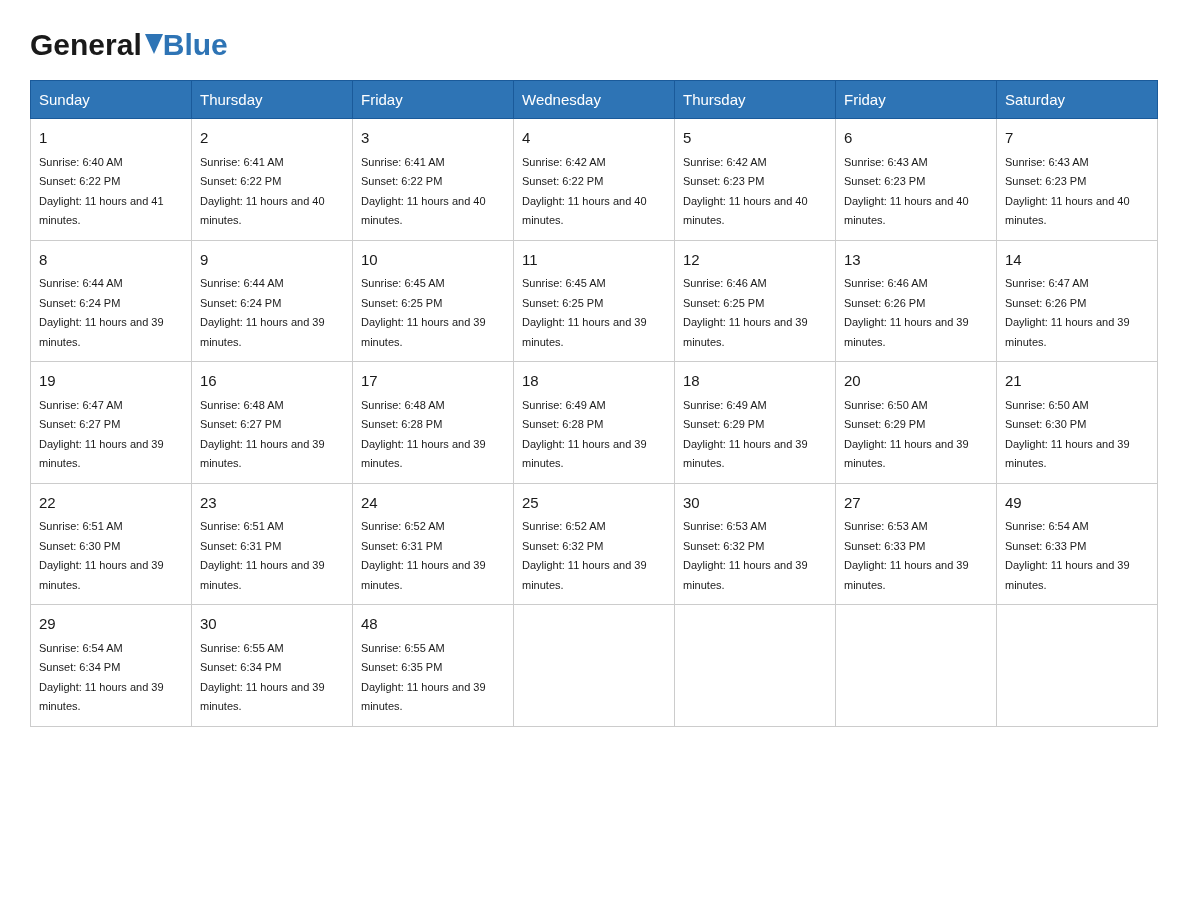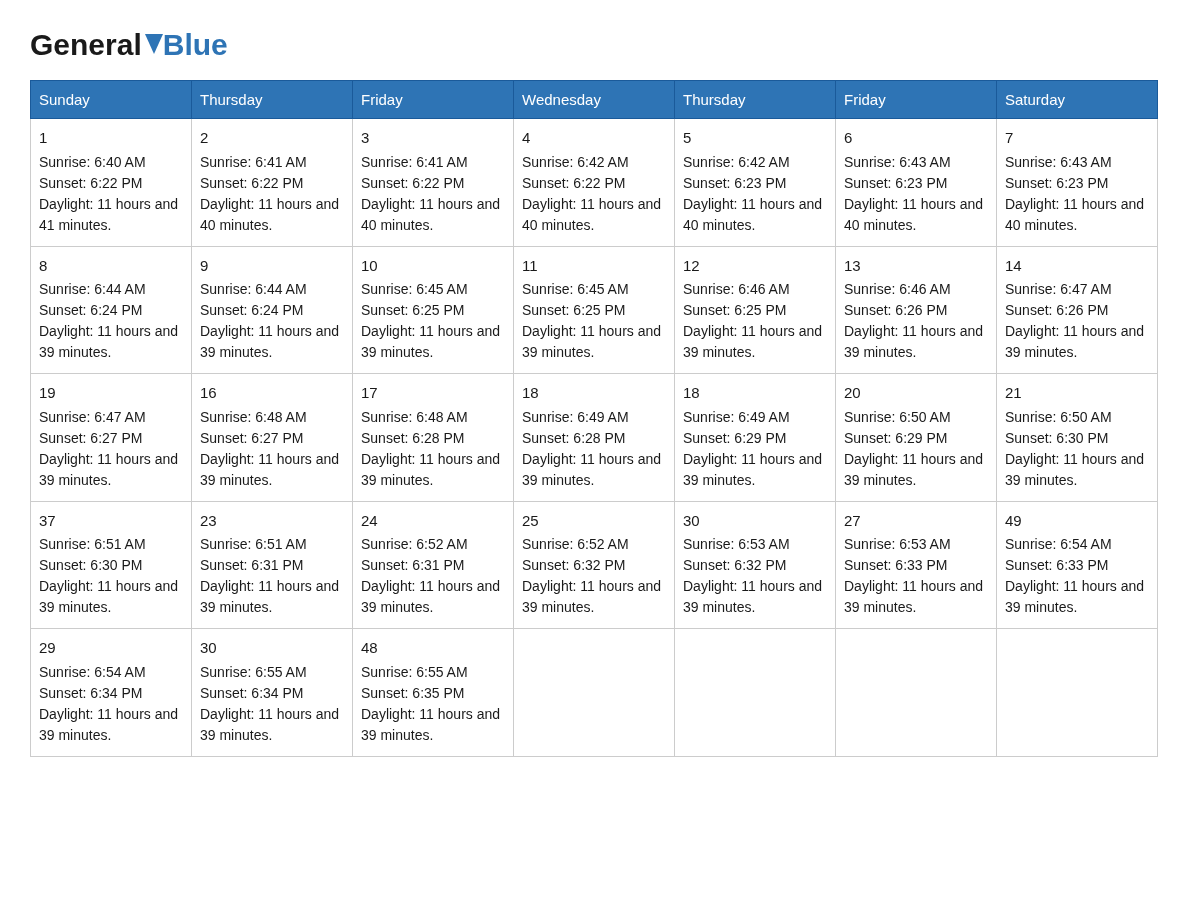--- a/index.html
+++ b/index.html
@@ -66,21 +66,21 @@
     }
     tbody tr td .day-num {
       font-size: 15px;
       font-weight: normal;
       color: #1a1a1a;
       display: block;
       margin-bottom: 2px;
     }
     tbody tr td .day-info {
       color: #1a1a1a;
-      font-size: 14px;
+      font-size: 11px;
     }
     .empty-cell {
       background: #ffffff;
     }
     tbody tr:nth-child(odd) td {
       background-color: #ffffff;
     }
   </style>
 </head>
 <body>
@@ -135,21 +135,21 @@
       <tr>
         <td><span class="day-num">19</span><span class="day-info">Sunrise: 6:47 AM<br>Sunset: 6:27 PM<br>Daylight: 11 hours and 39 minutes.</span></td>
         <td><span class="day-num">16</span><span class="day-info">Sunrise: 6:48 AM<br>Sunset: 6:27 PM<br>Daylight: 11 hours and 39 minutes.</span></td>
         <td><span class="day-num">17</span><span class="day-info">Sunrise: 6:48 AM<br>Sunset: 6:28 PM<br>Daylight: 11 hours and 39 minutes.</span></td>
         <td><span class="day-num">18</span><span class="day-info">Sunrise: 6:49 AM<br>Sunset: 6:28 PM<br>Daylight: 11 hours and 39 minutes.</span></td>
         <td><span class="day-num">18</span><span class="day-info">Sunrise: 6:49 AM<br>Sunset: 6:29 PM<br>Daylight: 11 hours and 39 minutes.</span></td>
         <td><span class="day-num">20</span><span class="day-info">Sunrise: 6:50 AM<br>Sunset: 6:29 PM<br>Daylight: 11 hours and 39 minutes.</span></td>
         <td><span class="day-num">21</span><span class="day-info">Sunrise: 6:50 AM<br>Sunset: 6:30 PM<br>Daylight: 11 hours and 39 minutes.</span></td>
       </tr>
       <tr>
-        <td><span class="day-num">37</span><span class="day-info">Sunrise: 6:51 AM<br>Sunset: 6:30 PM<br>Daylight: 11 hours and 39 minutes.</span></td>
+        <td><span class="day-num">22</span><span class="day-info">Sunrise: 6:51 AM<br>Sunset: 6:30 PM<br>Daylight: 11 hours and 39 minutes.</span></td>
         <td><span class="day-num">23</span><span class="day-info">Sunrise: 6:51 AM<br>Sunset: 6:31 PM<br>Daylight: 11 hours and 39 minutes.</span></td>
         <td><span class="day-num">24</span><span class="day-info">Sunrise: 6:52 AM<br>Sunset: 6:31 PM<br>Daylight: 11 hours and 39 minutes.</span></td>
         <td><span class="day-num">25</span><span class="day-info">Sunrise: 6:52 AM<br>Sunset: 6:32 PM<br>Daylight: 11 hours and 39 minutes.</span></td>
         <td><span class="day-num">30</span><span class="day-info">Sunrise: 6:53 AM<br>Sunset: 6:32 PM<br>Daylight: 11 hours and 39 minutes.</span></td>
         <td><span class="day-num">27</span><span class="day-info">Sunrise: 6:53 AM<br>Sunset: 6:33 PM<br>Daylight: 11 hours and 39 minutes.</span></td>
         <td><span class="day-num">49</span><span class="day-info">Sunrise: 6:54 AM<br>Sunset: 6:33 PM<br>Daylight: 11 hours and 39 minutes.</span></td>
       </tr>
       <tr>
         <td><span class="day-num">29</span><span class="day-info">Sunrise: 6:54 AM<br>Sunset: 6:34 PM<br>Daylight: 11 hours and 39 minutes.</span></td>
         <td><span class="day-num">30</span><span class="day-info">Sunrise: 6:55 AM<br>Sunset: 6:34 PM<br>Daylight: 11 hours and 39 minutes.</span></td>

